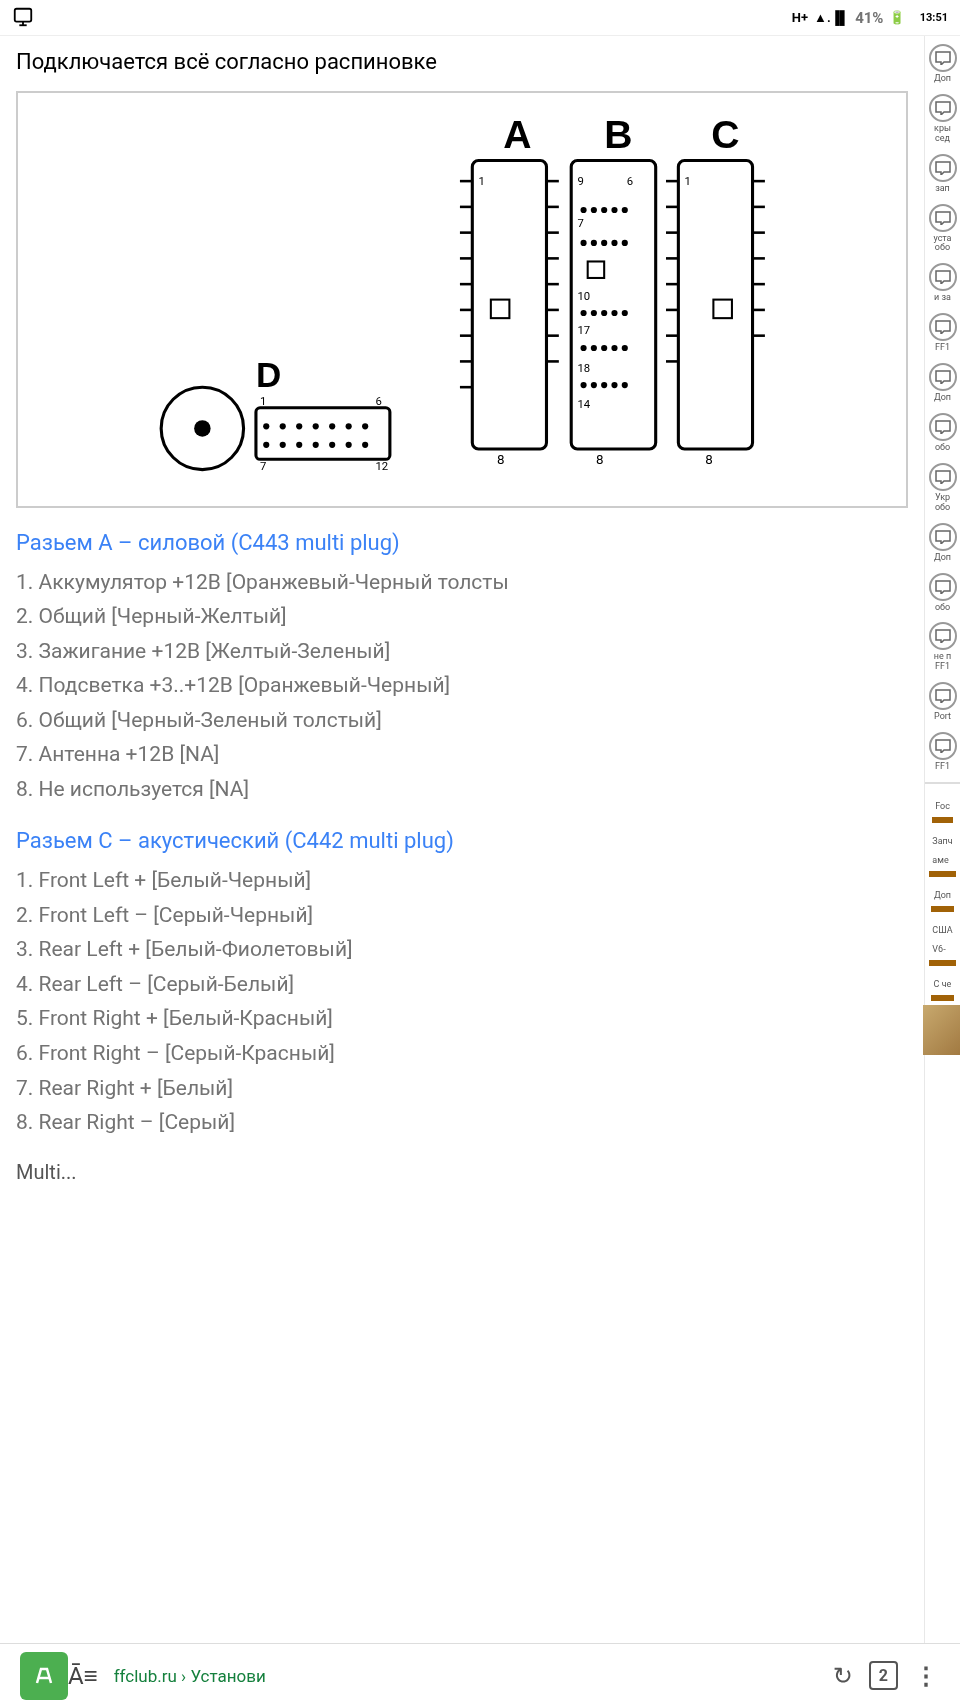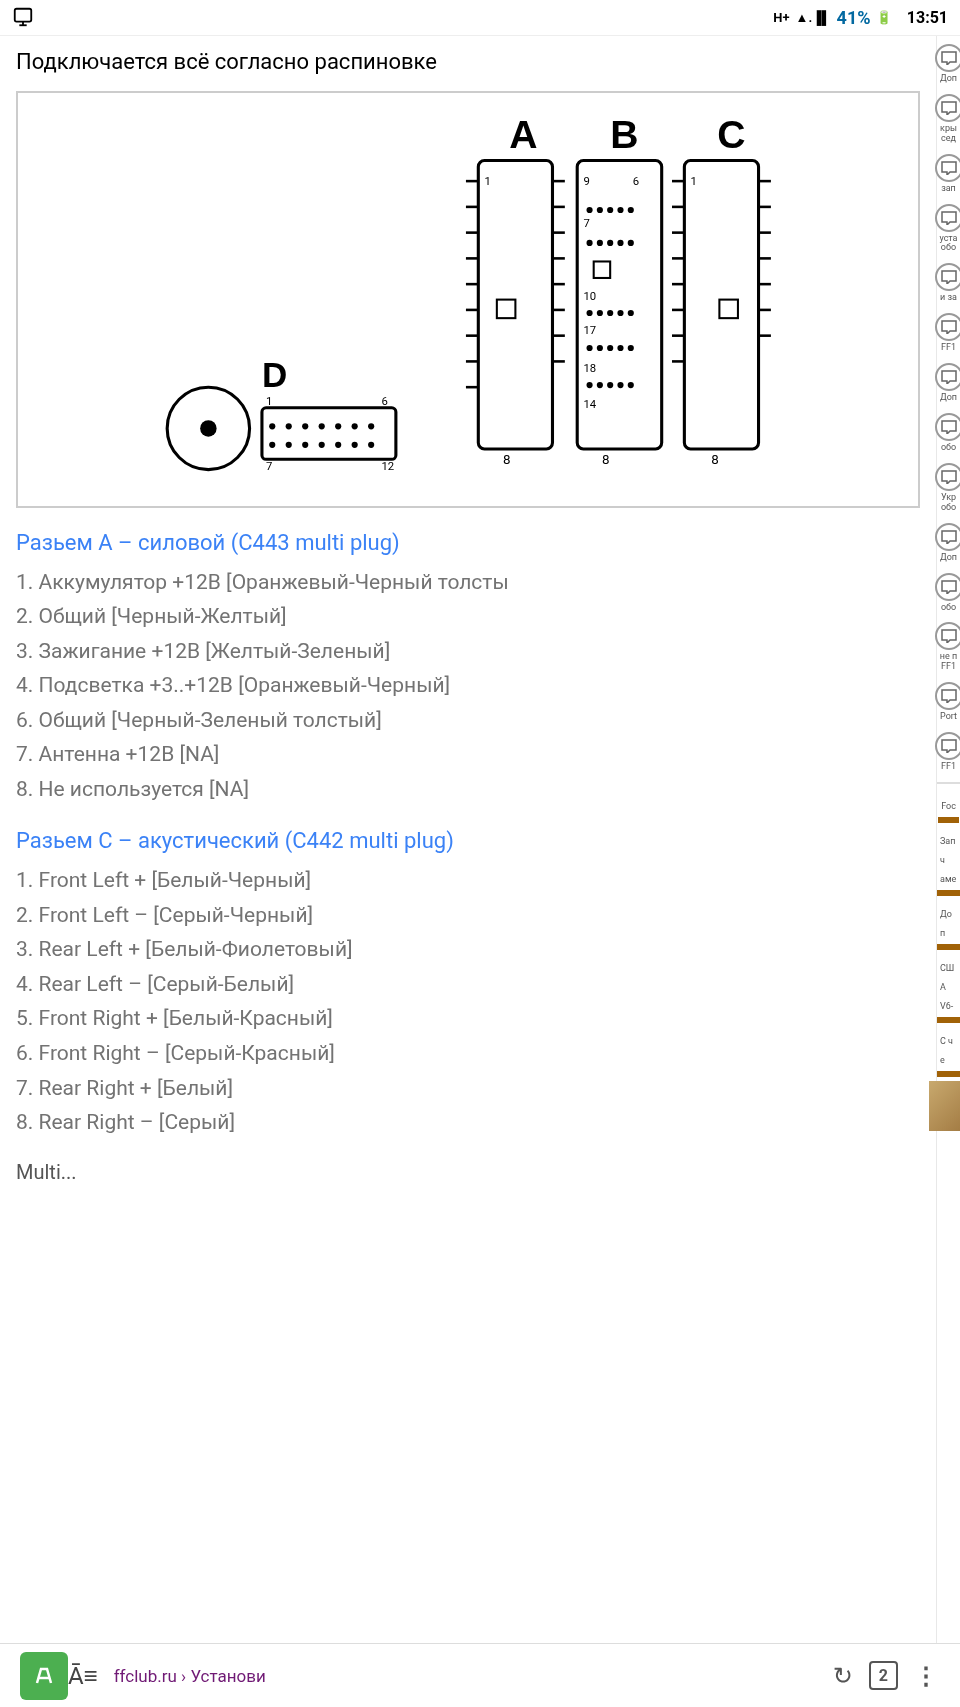--- a/index.html
+++ b/index.html
@@ -29,21 +29,21 @@
       top: 6px;
     }
     .status-icons {
       display: flex;
       align-items: center;
       gap: 6px;
       font-size: 14px;
       font-weight: bold;
     }
     .status-time {
-      font-size: 16px;
+      font-size: 11px;
       font-weight: bold;
       color: #000;
       margin-left: 8px;
     }
 
     
     .main-layout {
       display: flex;
       width: 960px;
       min-height: 1671px;
@@ -52,21 +52,21 @@
     
     .content-area {
       flex: 1;
       padding: 12px 16px;
       background: #fff;
       min-width: 0;
     }
 
     
     .right-sidebar {
-      width: 24px;
+      width: 36px;
       background: #fff;
       border-left: 1px solid #e8e8e8;
       display: flex;
       flex-direction: column;
       align-items: center;
       padding-top: 4px;
       gap: 2px;
     }
     .sidebar-item {
       display: flex;
@@ -165,21 +165,21 @@
     .bottom-logo svg {
       width: 30px;
       height: 30px;
     }
     .bottom-text-icon {
       font-size: 22px;
       color: #555;
     }
     .bottom-url {
       font-size: 17px;
-      color: #701a75;
+      color: #15803d;
       flex: 1;
       margin: 0 16px;
       overflow: hidden;
       text-overflow: ellipsis;
       white-space: nowrap;
     }
     .bottom-refresh {
       font-size: 22px;
       color: #555;
       margin-right: 16px;
@@ -218,21 +218,21 @@
   <div class="status-bar-left">
     <svg width="22" height="22" viewBox="0 0 24 24" fill="none">
       <rect x="3" y="3" width="18" height="14" rx="2" stroke="#000" stroke-width="2"></rect>
       <line x1="8" y1="21" x2="16" y2="21" stroke="#000" stroke-width="2"></line>
       <line x1="12" y1="17" x2="12" y2="21" stroke="#000" stroke-width="2"></line>
     </svg>
   </div>
   <div class="status-icons">
     <span style="font-size:13px;font-weight:bold;color:#000;">H+</span>
     <span style="font-size:13px;">▲.▐▌</span>
-    <span style="font-size:18px;color:#0369a1;">41%</span>
+    <span style="font-size:15px;color:#737373;">41%</span>
     <span style="font-size:13px;">🔋</span>
     <span class="status-time">13:51</span>
   </div>
 </div>
 
 <div class="main-layout">
 
   <div class="content-area">
 
     <p class="intro-text">Подключается всё согласно распиновке</p>

